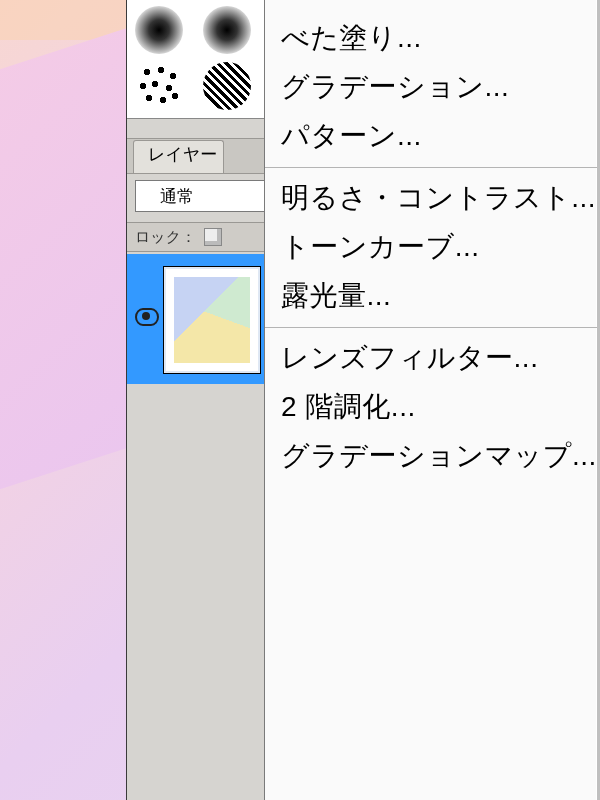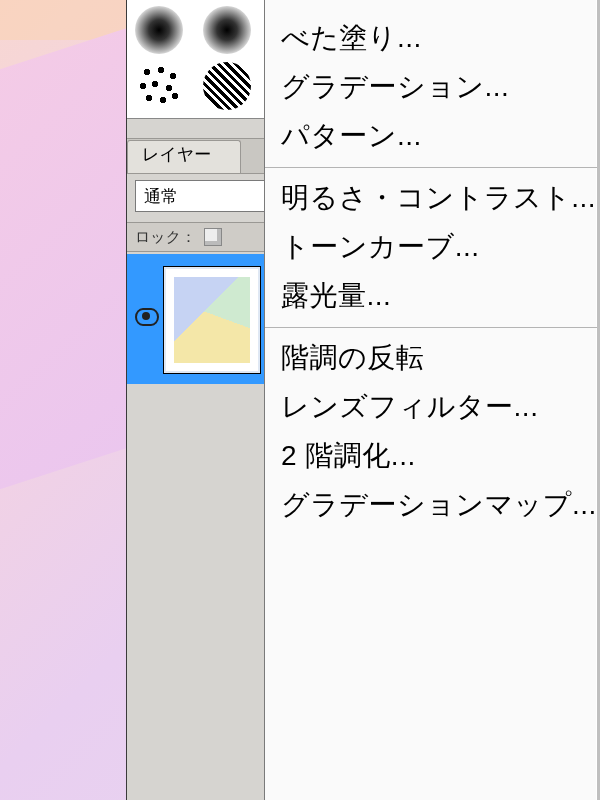--- a/index.html
+++ b/index.html
@@ -28,22 +28,22 @@
       radial-gradient(circle 3px at 28px 38px,#000 99%,transparent),
       radial-gradient(circle 3px at 40px 34px,#000 99%,transparent),
       #fff;
   }
   .b-lines{
     background:repeating-linear-gradient(45deg,#000 0 3px,#fff 3px 6px);
     border-radius:50%;
   }
   
   .layers-tabs{position:absolute;left:0;top:138px;height:34px;right:0;background:#c9c7c2;border-top:1px solid #9a9894;border-bottom:1px solid #9a9894;display:flex;align-items:flex-end;}
-  .tab{height:30px;padding:2px 29px 0 14px;background:#e3e1dc;border:1px solid #9a9894;border-bottom:none;border-radius:3px 3px 0 0;font-size:17px;}
-  .blend{position:absolute;left:8px;top:180px;width:120px;height:30px;background:#fff;border:1px solid #7a7a7a;display:flex;align-items:center;padding:0 8px;font-size:17px;}
+  .tab{height:30px;padding:2px 6px 0 14px;margin-left:6px;background:#e3e1dc;border:1px solid #9a9894;border-bottom:none;border-radius:3px 3px 0 0;font-size:17px;}
+  .blend{position:absolute;left:8px;top:180px;width:120px;height:30px;background:#fff;border:1px solid #7a7a7a;display:flex;align-items:center;padding:0 24px;font-size:17px;}
   .lockrow{position:absolute;left:0;top:222px;right:0;height:28px;background:#cfccc7;border-top:1px solid #9a9894;border-bottom:1px solid #9a9894;display:flex;align-items:center;padding-left:8px;font-size:15px;color:#333;}
   .lockrow .sq{width:16px;height:16px;background:#eee;border:1px solid #888;margin-left:8px;box-shadow:inset -4px -4px 0 #bbb;}
   
   .layer-row{position:absolute;left:0;top:254px;right:0;height:130px;background:#3399ff;}
   .eye{position:absolute;left:8px;top:54px;width:20px;height:14px;border:2px solid #222;border-radius:60% 60% 60% 60%/90% 90% 90% 90%;}
   .eye::after{content:"";position:absolute;left:5px;top:2px;width:8px;height:8px;background:#222;border-radius:50%;}
   .thumb{position:absolute;left:36px;top:12px;width:96px;height:106px;background:#fff;border:1px solid #000;box-shadow:0 0 0 2px #dfe8f4 inset;}
   .thumb .inner{position:absolute;inset:10px;background:
      linear-gradient(135deg,#c6d3f3 0 40%,transparent 40%),
      linear-gradient( 20deg,#f4e7a8 0 55%,transparent 55%),
@@ -106,19 +106,18 @@
       <div class="item">べた塗り...</div>
       <div class="item">グラデーション...</div>
       <div class="item">パターン...</div>
     </div>
     <div class="group">
       <div class="item">明るさ・コントラスト...</div>
       <div class="item">トーンカーブ...</div>
       <div class="item">露光量...</div>
     </div>
     <div class="group">
-      <div class="item">階調の反転</div>
       <div class="item">レンズフィルター...</div>
       <div class="item">2 階調化...</div>
       <div class="item">グラデーションマップ...</div>
     </div>
   </div>
 <div class="scrollbar"></div>
 
 </body></html>

